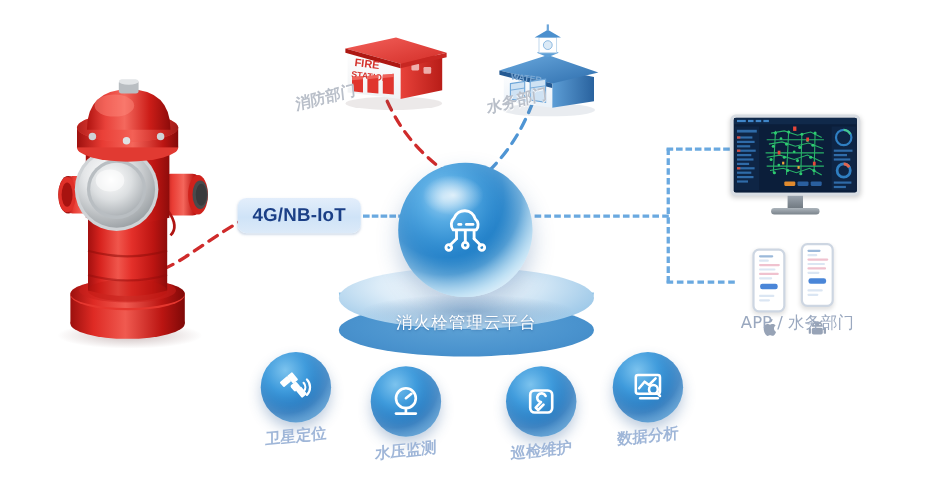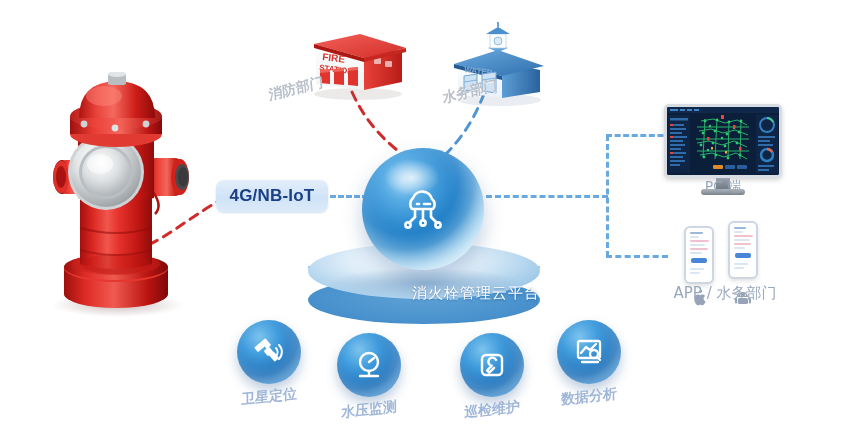--- a/index.html
+++ b/index.html
@@ -53,21 +53,21 @@
   }
   #discBottom{
     left:308px;top:276px;width:232px;height:48px;border-radius:50%;
     background:radial-gradient(ellipse at 50% 40%, #5fa3d6 0%, #4a93ce 60%, #3f86c3 100%);
   }
   #discShadowUnder{
     left:330px;top:268px;width:190px;height:30px;border-radius:50%;
     background:radial-gradient(ellipse at 50% 50%, rgba(30,90,150,.35), rgba(30,90,150,0) 72%);
   }
   #platformLabel{
-    left:308px;top:284px;width:232px;text-align:right;
+    left:308px;top:284px;width:232px;text-align:center;
     font-size:15px;color:#ffffff;letter-spacing:1px;
     text-shadow:0 1px 2px rgba(30,80,140,.55);
     font-family:"DejaVu Sans",sans-serif;
   }
 
   
   .feat{position:absolute;width:64px;height:64px;}
   .feat .ball{
     width:64px;height:64px;border-radius:50%;
     background:radial-gradient(circle at 35% 26%, #7cc3ee 0%, #3f9bdc 30%, #1d6fb8 62%, #2f86c9 85%, #74bbe8 100%);
@@ -516,21 +516,20 @@
 
           <rect x="46" y="58" width="10" height="4" rx="1" fill="#e08a2e"></rect>
           <rect x="58" y="58" width="10" height="4" rx="1" fill="#2a5f9e"></rect>
           <rect x="70" y="58" width="10" height="4" rx="1" fill="#2a5f9e"></rect>
         </svg>
       </div>
     </div>
     <div id="monStandNeck"></div>
     <div id="monStandBase"></div>
   </div>
-  <div id="pcLabel">PC 端</div>
 
   <div class="phone" style="left:684px;top:226px;">
     <div class="pscreen">
       <div class="pline" style="width:60%;background:#9bb9da;"></div>
       <div class="pline" style="width:40%;"></div>
       <div class="pline pink" style="width:85%;"></div>
       <div class="pline" style="width:70%;"></div>
       <div class="pline pink" style="width:80%;"></div>
       <div class="pline" style="width:55%;"></div>
       <div class="pbtn"></div>

